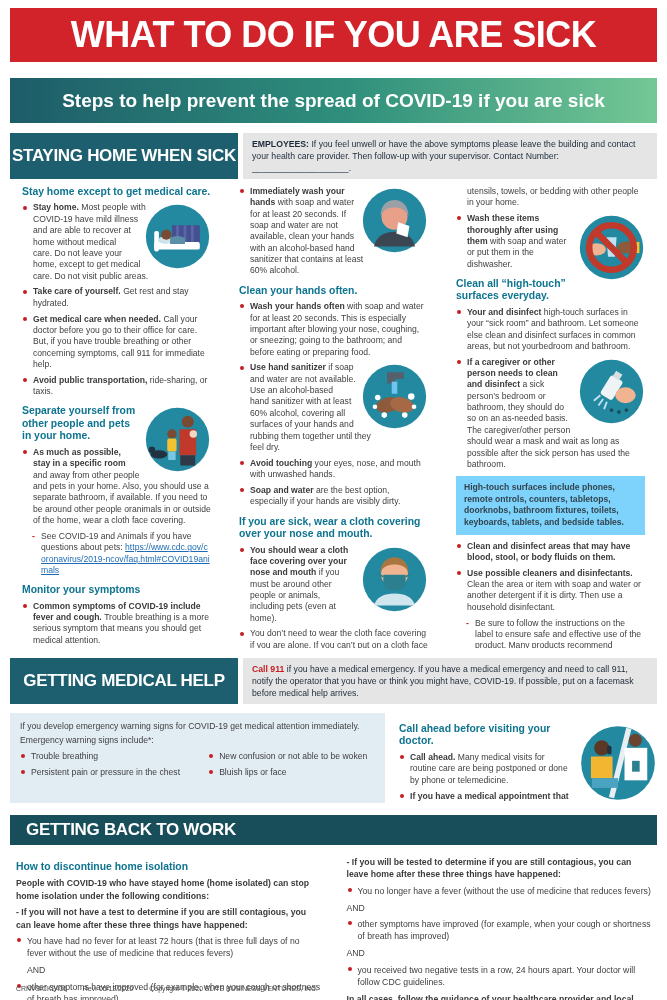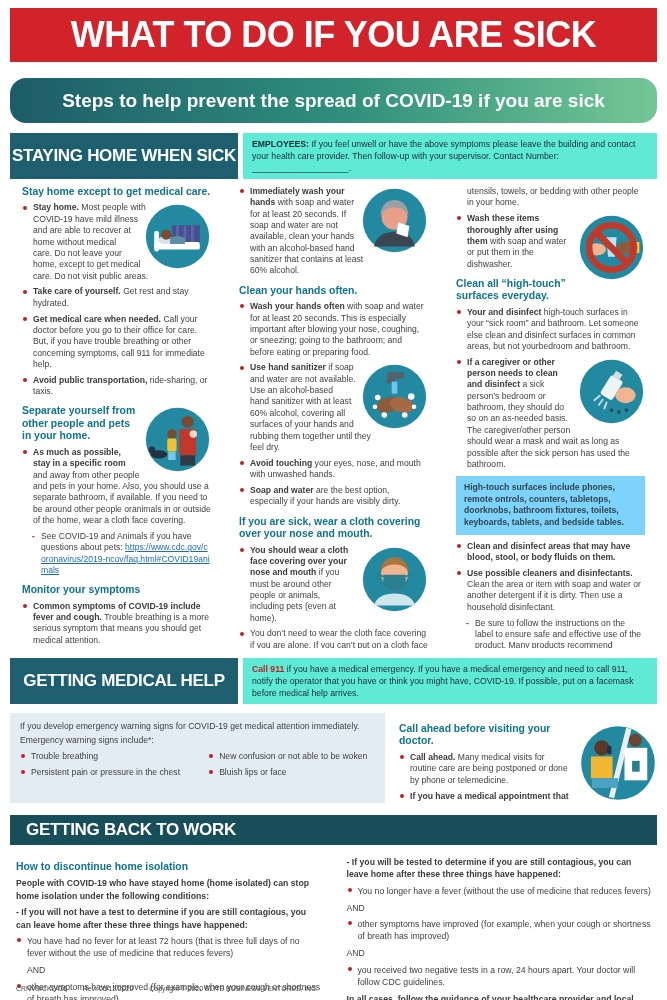--- a/index.html
+++ b/index.html
@@ -5,27 +5,27 @@
   * { box-sizing: border-box; margin: 0; padding: 0; }
   body { background:#fff; font-family:"Liberation Sans", sans-serif; color:#414042; }
   .page { position:relative; width:667px; height:1000px; background:#fff; overflow:hidden; }
 
   .banner-red { margin:8px 10px 16px; height:54px; background:#D2232A;
     color:#fff; font-weight:bold; font-size:36px; letter-spacing:-0.5px;
     display:flex; align-items:center; justify-content:center; }
   .banner-teal { margin:10px 10px 0; height:45px;
     background:linear-gradient(90deg,#1d5c69 0%,#2f8f7c 52%,#74c795 100%);
     color:#fff; font-weight:bold; font-size:19px;
-    display:flex; align-items:center; justify-content:center;border-radius:16px; }
+    display:flex; align-items:center; justify-content:center; }
 
   .section-row { display:flex; margin:10px 10px 0; align-items:stretch; }
   .sec-bar { width:228px; background:#1d5f6e; color:#fff; font-weight:bold;
     font-size:17px; letter-spacing:-0.3px; display:flex; align-items:center;
     justify-content:center; min-height:36px; }
-  .notice { flex:1; margin-left:5px; background:#5eead4; color:#1d2a3a;
+  .notice { flex:1; margin-left:5px; background:#e5e5e5; color:#1d2a3a;
     font-size:8.7px; line-height:1.38; padding:5px 9px; display:flex; align-items:center; }
   .notice .inner { display:block; }
   .nl { font-weight:bold; }
   .call911 { font-weight:bold; color:#C41E22;margin-top:9px; }
 
   .cols { display:flex; gap:28px; margin:7px 22px 0; height:462px; overflow:hidden; }
   .col { flex:1; min-width:0; }
   .col > :first-child { margin-top:0 !important; }
 
   .bh { color:#0E7490; font-weight:bold; font-size:10.4px; line-height:1.2; margin:8px 0 4px; }

